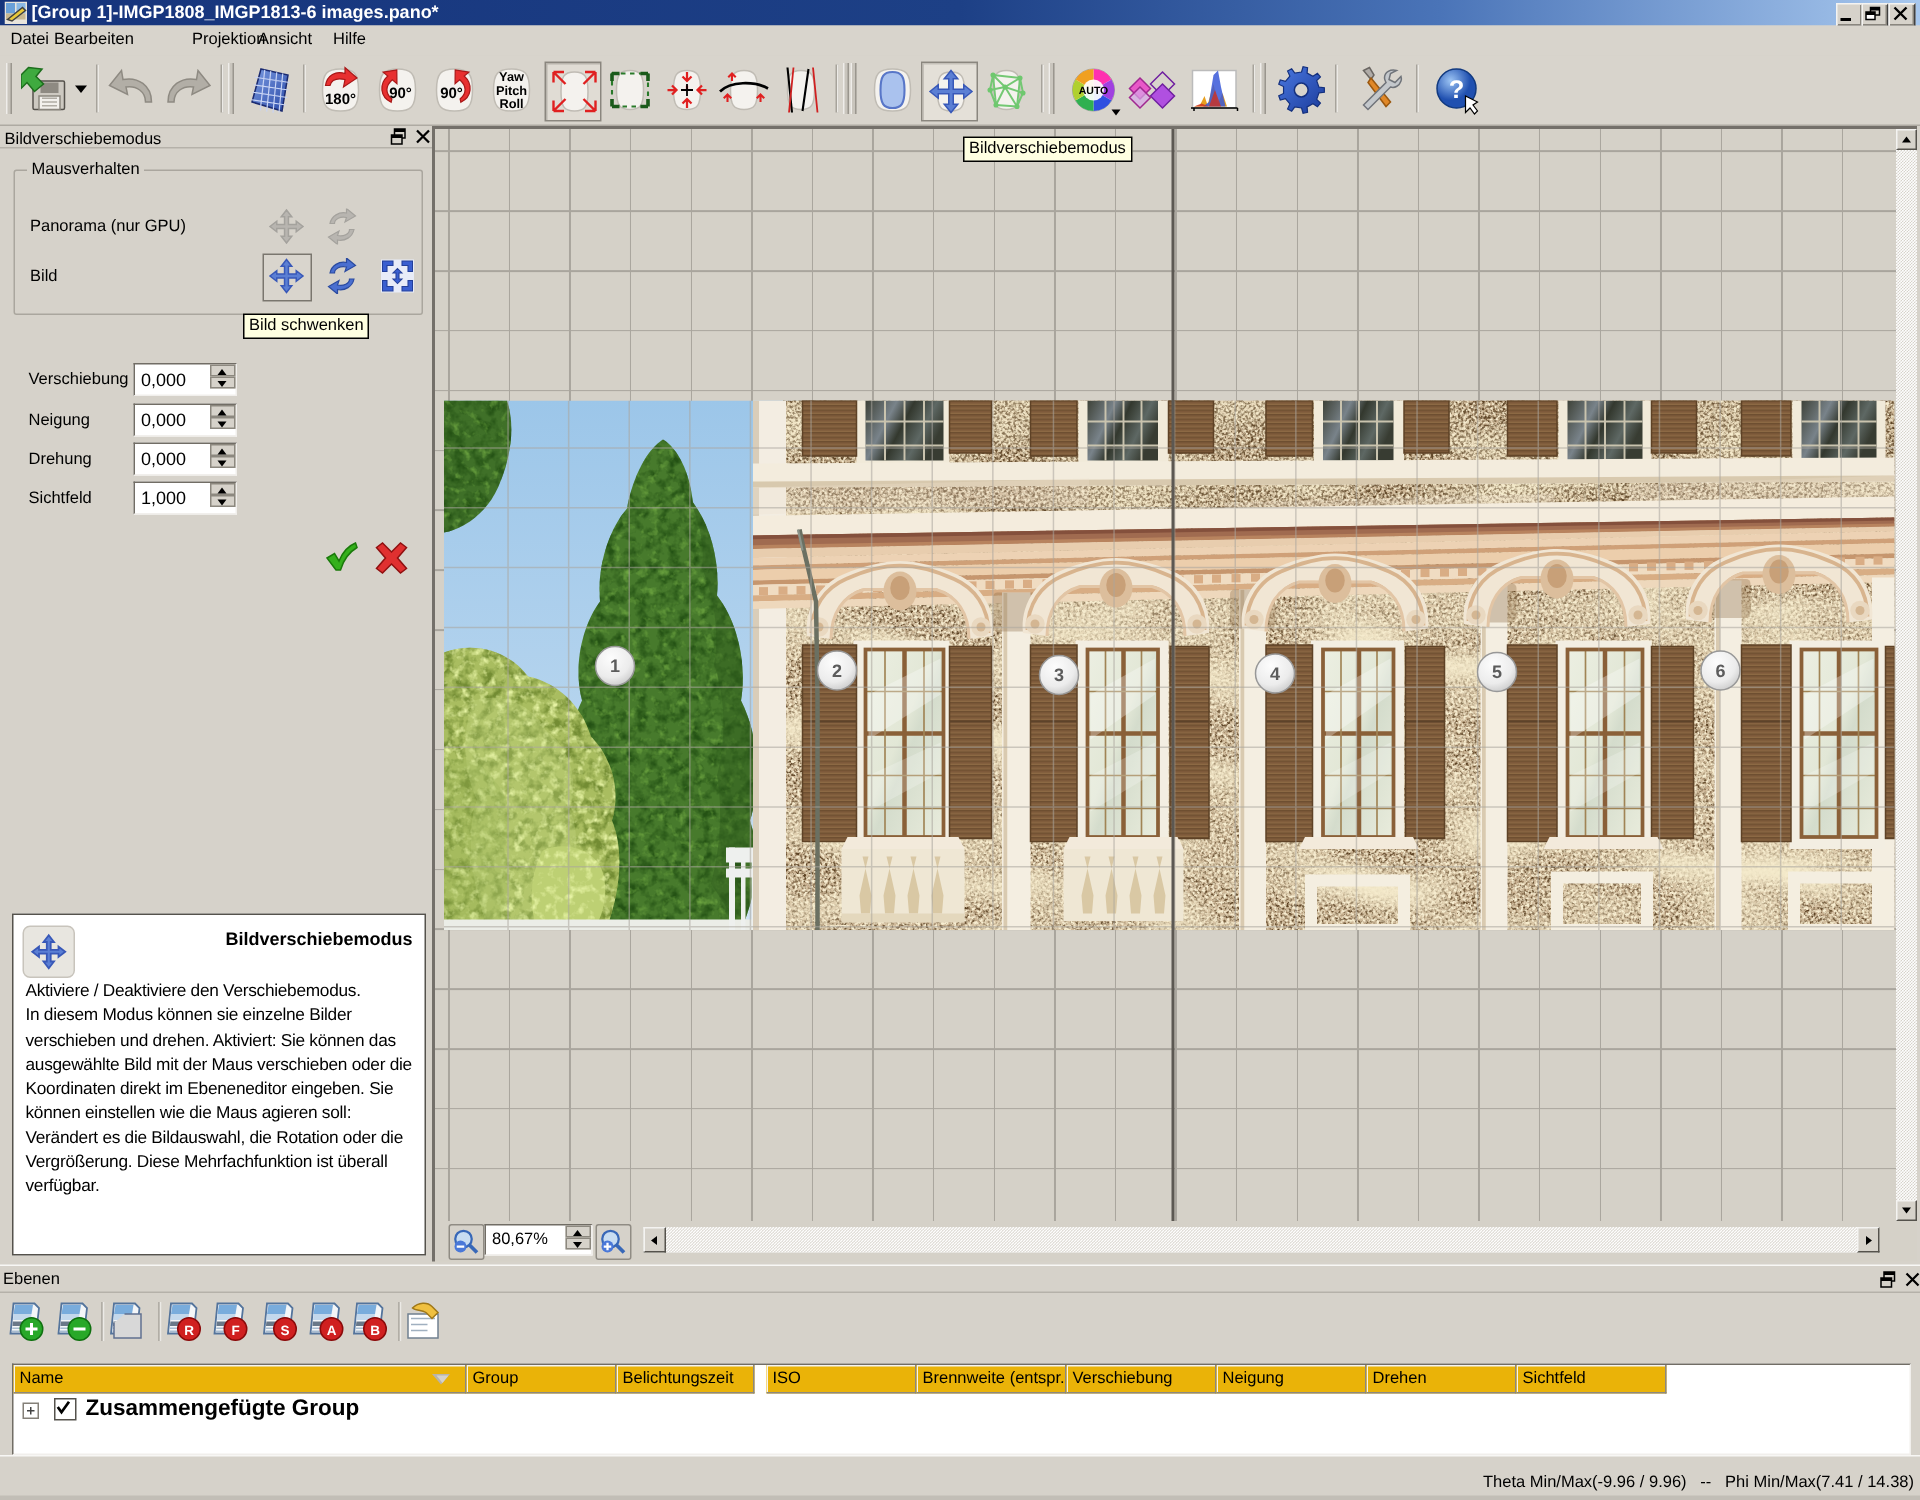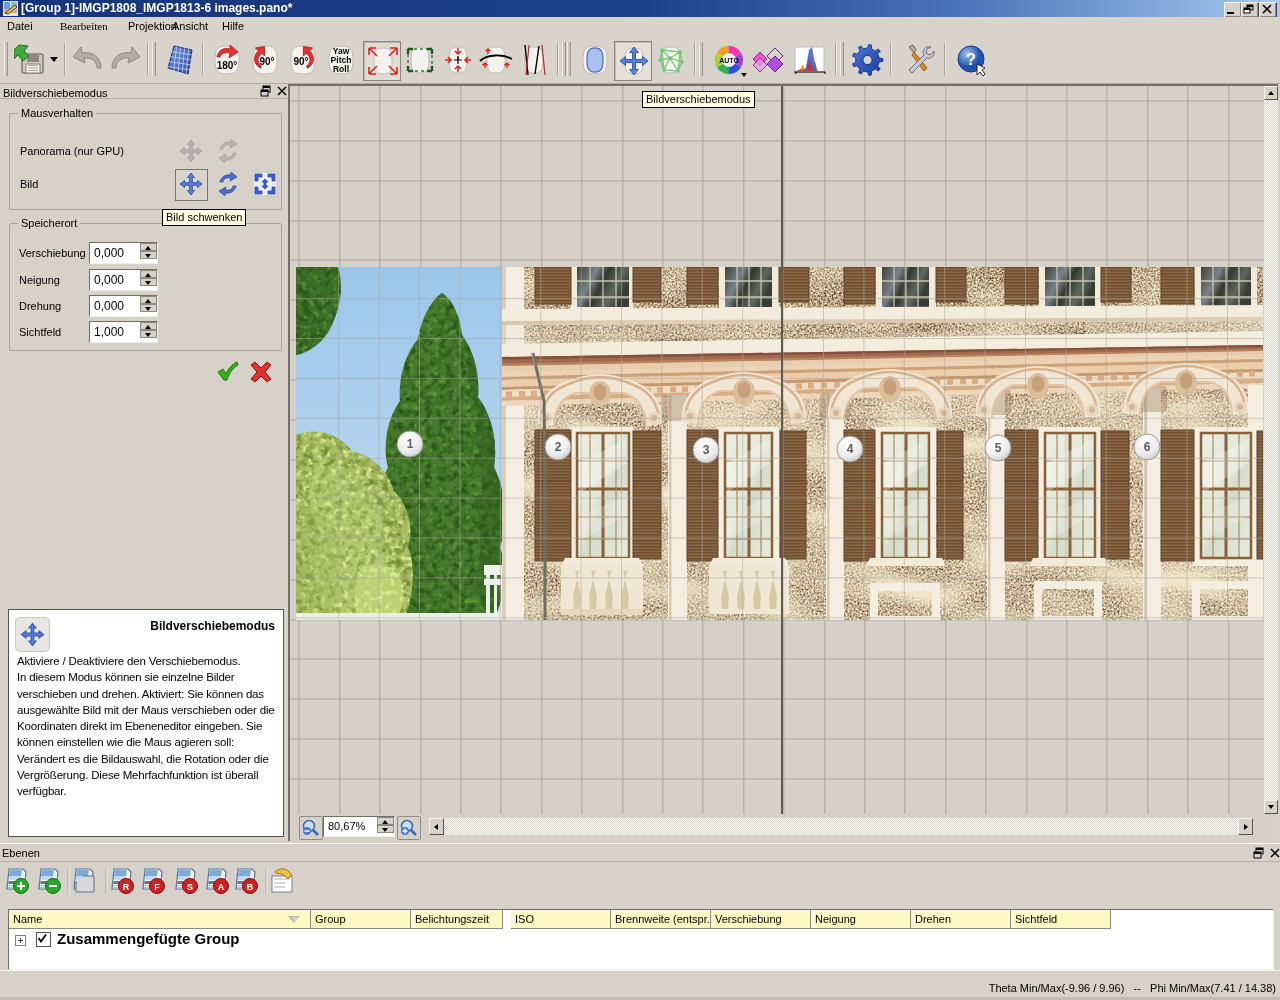--- a/index.html
+++ b/index.html
@@ -57,21 +57,21 @@
     linear-gradient(45deg,#d6d2ca 25%,transparent 25%,transparent 75%,#d6d2ca 75%);
   background-size:2px 2px;background-position:0 0,1px 1px;}
 .sbbtn{background:#d6d2ca;border-top:1px solid #f4f3f1;border-left:1px solid #f4f3f1;
   border-right:1px solid #55524c;border-bottom:1px solid #55524c;box-sizing:border-box;}
 
 #ebenen{left:0;top:843px;width:1280px;height:127px;background:#d6d2ca;border-top:1px solid #f8f7f5;}
 
 #etable{left:8px;top:65px;width:1264px;height:59px;background:#fff;
   border-top:1.5px solid #716d65;border-left:1.5px solid #716d65;
   border-bottom:1px solid #f1efec;border-right:1px solid #f1efec;}
-.th{position:absolute;top:0;height:19px;background:#fef9c3;
+.th{position:absolute;top:0;height:19px;background:#eab308;
   border-right:1px solid #8c887f;border-bottom:1px solid #8c887f;
   box-shadow:inset 1px 1px 0 #f4f3f1;box-sizing:border-box;
   padding:3px 0 0 4px;}
 
 #statusbar{left:0;top:970px;width:1280px;height:30px;background:#d6d2ca;border-top:1px solid #f8f7f5;}
 </style>
 </head>
 <body>
 
 <div id="titlebar" class="abs"></div>
@@ -93,21 +93,21 @@
       <rect x="5" y="2" width="6" height="2" fill="#000"></rect>
       <rect x="2" y="5" width="6" height="5" fill="#fff" stroke="#000" stroke-width="1"></rect>
       <rect x="2" y="5" width="6" height="2" fill="#000"></rect>
     </svg></div>
 <div class="winbtn abs" style="right:3px;"><svg width="14" height="12">
       <path d="M3,2 L11,10 M11,2 L3,10" stroke="#000" stroke-width="1.6"></path>
     </svg></div>
 
 <div id="menubar" class="abs">
 <span class="menuitem abs" style="left:7px;">Datei</span>
-<span class="menuitem abs" style="left:60px;font-family:Liberation Serif, serif;">Bearbeiten</span>
+<span class="menuitem abs" style="left:36px;">Bearbeiten</span>
 <span class="menuitem abs" style="left:128px;">Projektion</span>
 <span class="menuitem abs" style="left:172px;">Ansicht</span>
 <span class="menuitem abs" style="left:222px;">Hilfe</span>
 </div>
 
 <div id="toolbar" class="abs">
   <div class="grip abs" style="left:4px;"></div>
 
   <div class="tbtn abs" style="left:12px;">
       <svg width="34" height="32">
@@ -404,23 +404,20 @@
       <path d="M2,2 L9,2 L9,5 L5,5 L5,9 L2,9 Z"></path>
       <path d="M22,2 L15,2 L15,5 L19,5 L19,9 L22,9 Z"></path>
       <path d="M2,22 L9,22 L9,19 L5,19 L5,15 L2,15 Z"></path>
       <path d="M22,22 L15,22 L15,19 L19,19 L19,15 L22,15 Z"></path>
       <path d="M12,7 L15,10 L13,10 L13,14 L15,14 L12,17 L9,14 L11,14 L11,10 L9,10 Z"></path>
           </g>
         </svg>
     </div>
   </div>
 
-  <div class="groupbox abs" style="left:9px;top:139px;width:271px;height:126px;">
-    <span class="legend">Speicherort</span>
-  </div>
 
   <span class="abs" style="left:19px;top:163px;">Verschiebung</span>
   <span class="abs" style="left:19px;top:190px;">Neigung</span>
   <span class="abs" style="left:19px;top:216px;">Drehung</span>
   <span class="abs" style="left:19px;top:242px;">Sichtfeld</span>
   <div class="spinbox abs" style="left:89px;top:158px;width:67px;">
     <span class="spinval">0,000</span>
     <span class="spinup">
         <span class="arr" style="left:4px;top:2px;border-left:3.5px solid transparent;border-right:3.5px solid transparent;border-bottom:4px solid #000;"></span>
       </span>

